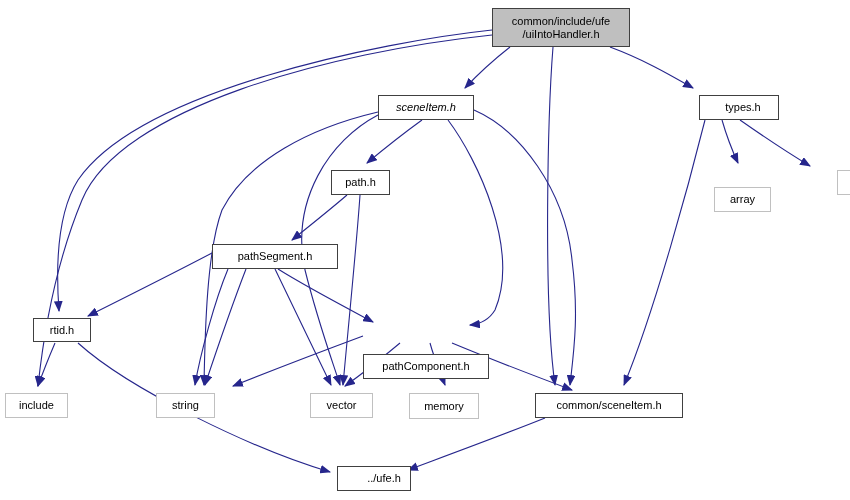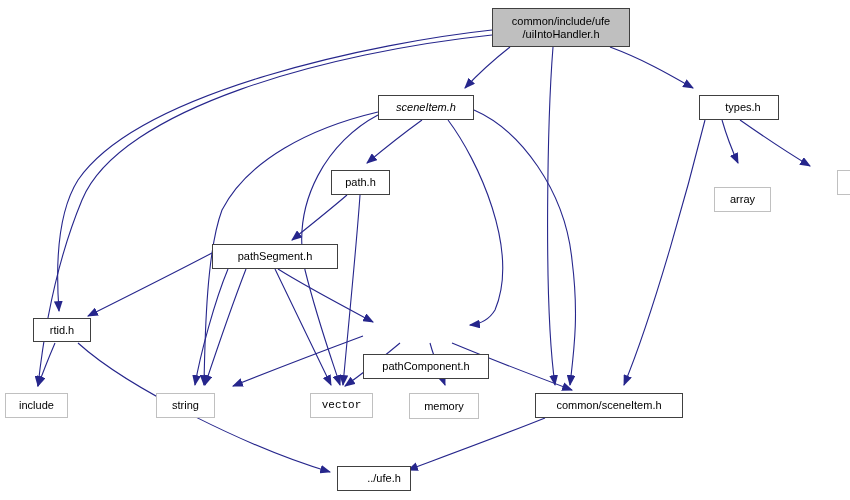--- a/index.html
+++ b/index.html
@@ -94,18 +94,18 @@
       <div class="node local" style="left: 378px; top: 95px; width: 96px; height: 25px; font-style: italic;">sceneItem.h</div>
       <div class="node local" style="left: 699px; top: 95px; width: 80px; height: 25px; padding-left: 8px;">types.h</div>
       <div class="node system" style="left: 714px; top: 170px; width: 57px; height: 25px; margin-top: 17px;">array</div>
       <div class="node system" style="left: 793px; top: 170px; width: 52px; height: 25px; margin-left: 44px;">limits</div>
       <div class="node local" style="left: 331px; top: 170px; width: 59px; height: 25px;">path.h</div>
       <div class="node local" style="left: 212px; top: 244px; width: 126px; height: 25px;">pathSegment.h</div>
       <div class="node local" style="left: 363px; top: 318px; width: 126px; height: 25px; margin-top: 36px;">pathComponent.h</div>
       <div class="node local" style="left: 33px; top: 318px; width: 58px; height: 24px;">rtid.h</div>
       <div class="node system" style="left: 5px; top: 393px; width: 63px; height: 25px;">include</div>
       <div class="node system" style="left: 156px; top: 393px; width: 59px; height: 25px;">string</div>
-      <div class="node system" style="left: 310px; top: 393px; width: 63px; height: 25px; font-family: Liberation Mono, monospace;">vector</div>
+      <div class="node system" style="left: 310px; top: 393px; width: 63px; height: 25px;">vector</div>
       <div class="node system" style="left: 409px; top: 393px; width: 70px; height: 26px;">memory</div>
       <div class="node local" style="left: 535px; top: 393px; width: 148px; height: 25px;">common/sceneItem.h</div>
       <div class="node local" style="left: 337px; top: 466px; width: 74px; height: 25px; padding-left: 20px;">../ufe.h</div>
     </div>
 </div>
 
 </body></html>

